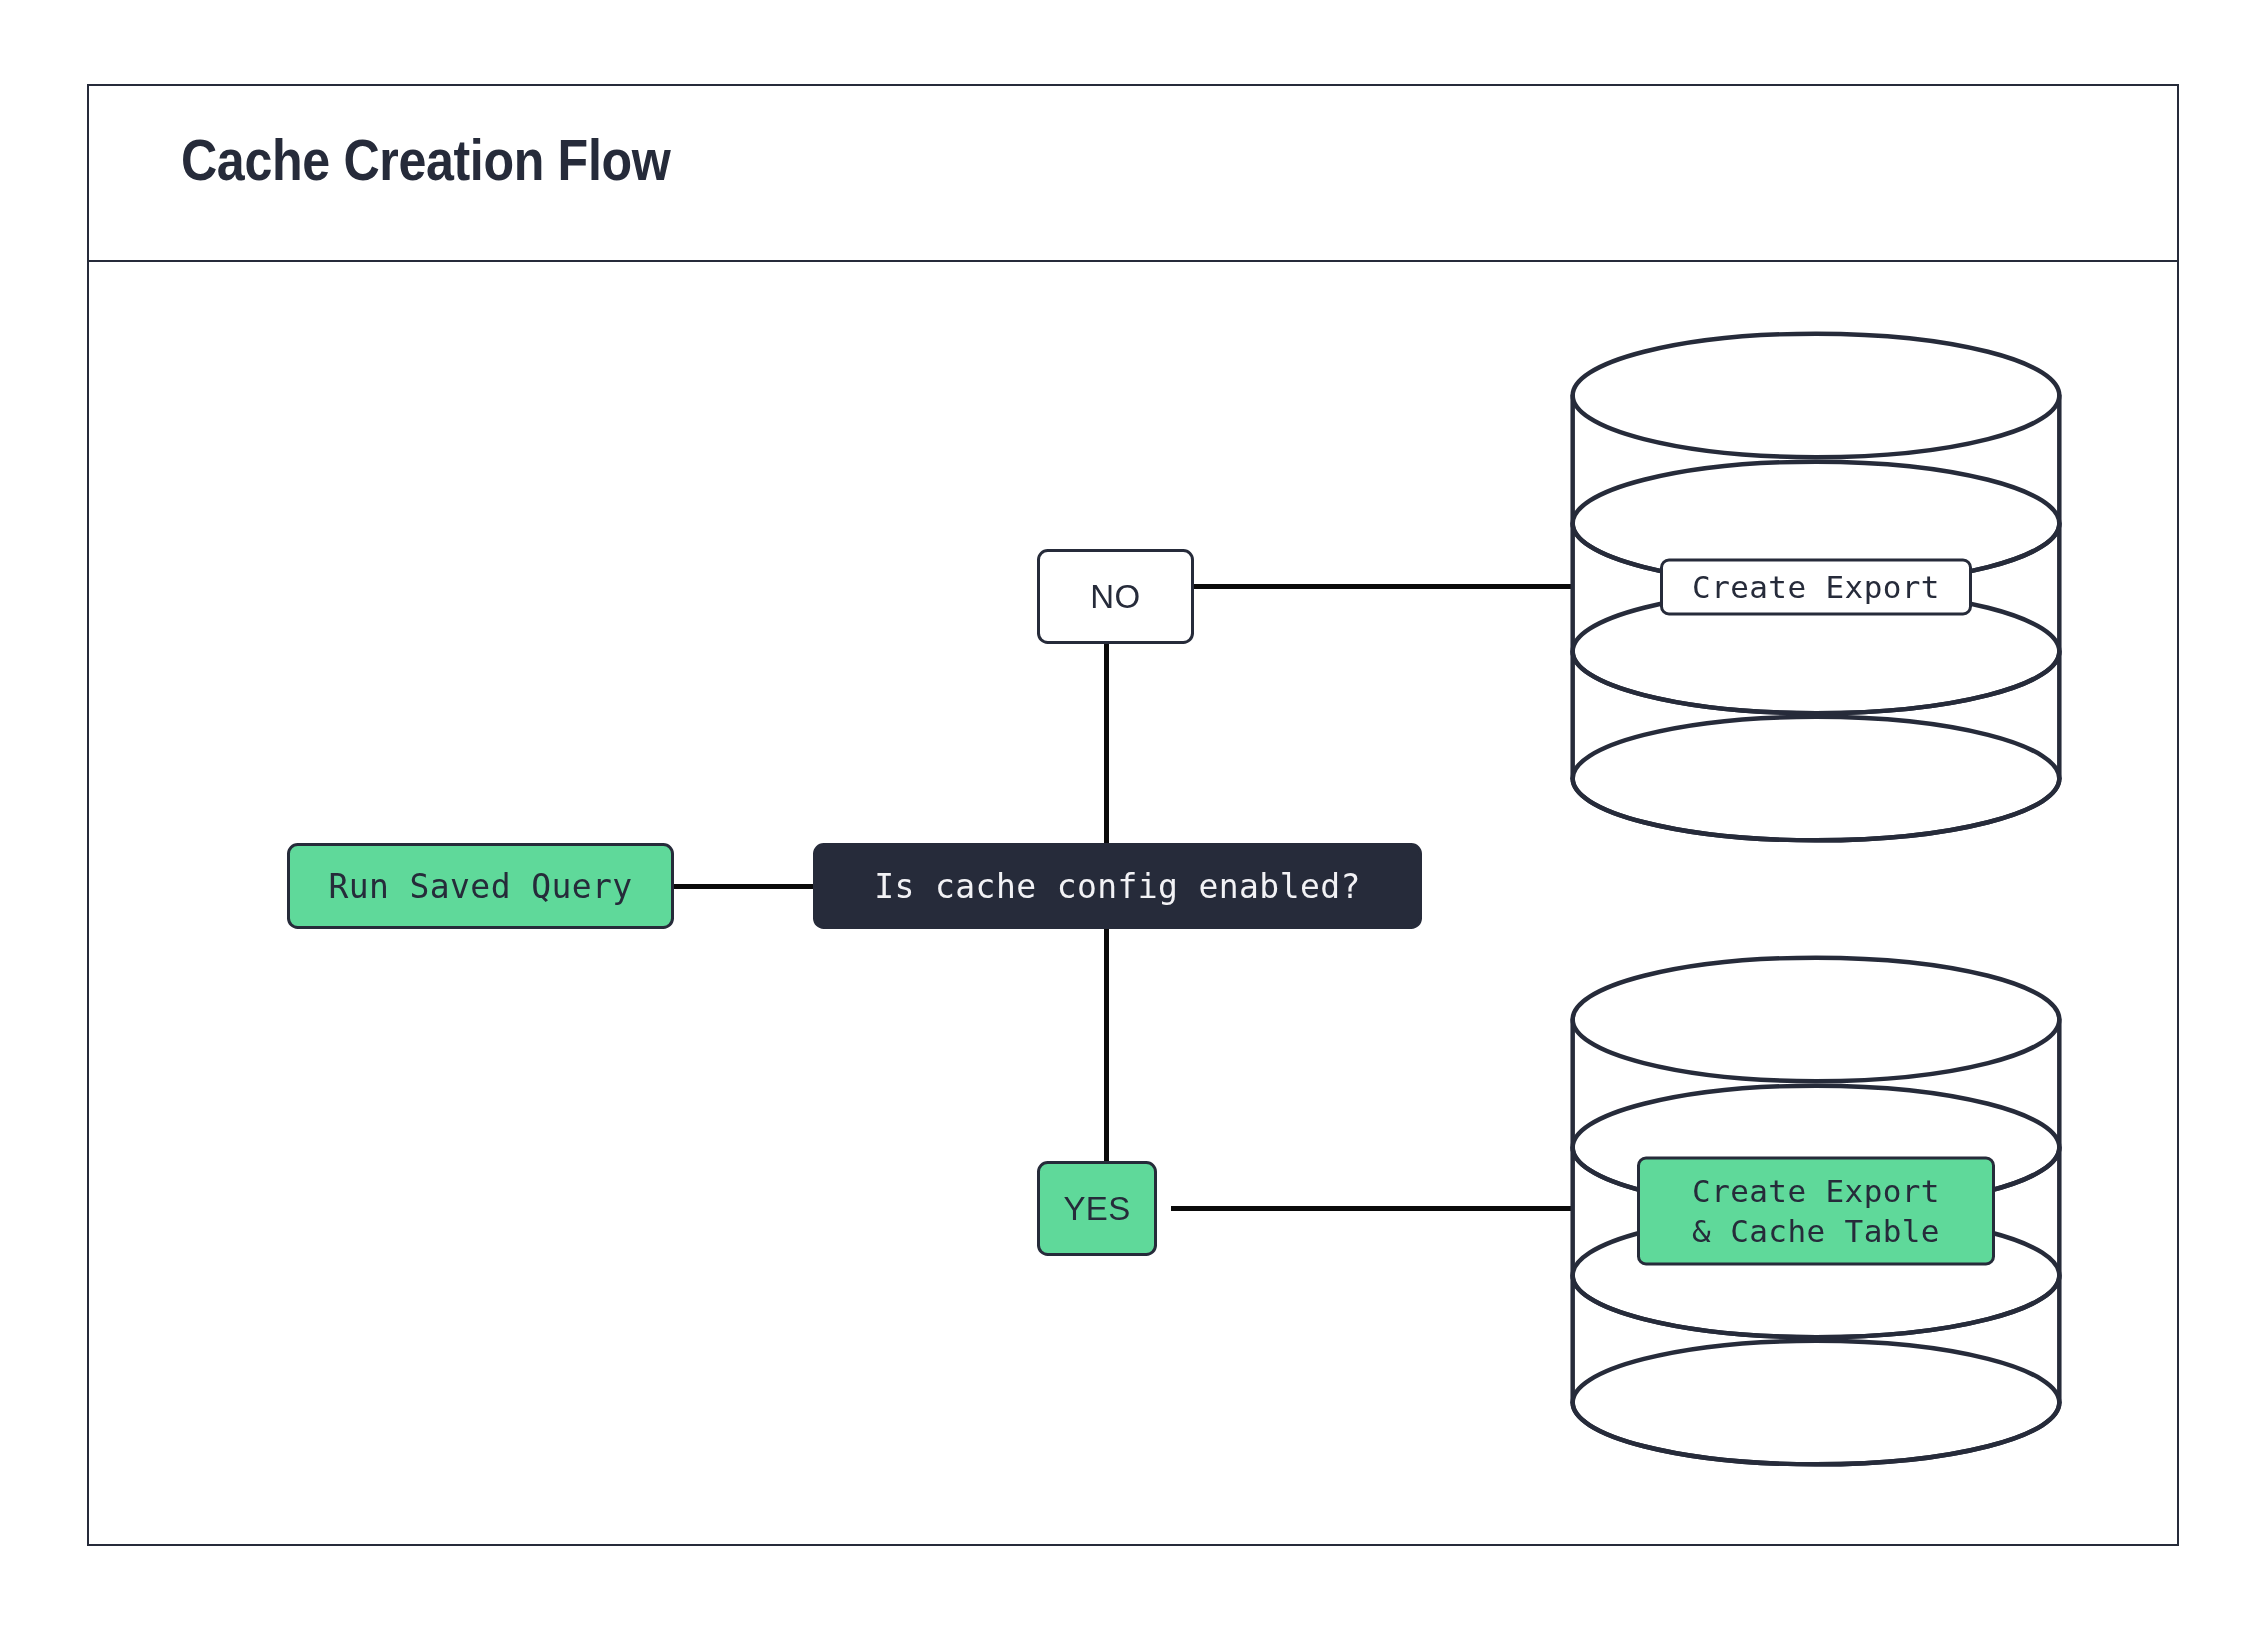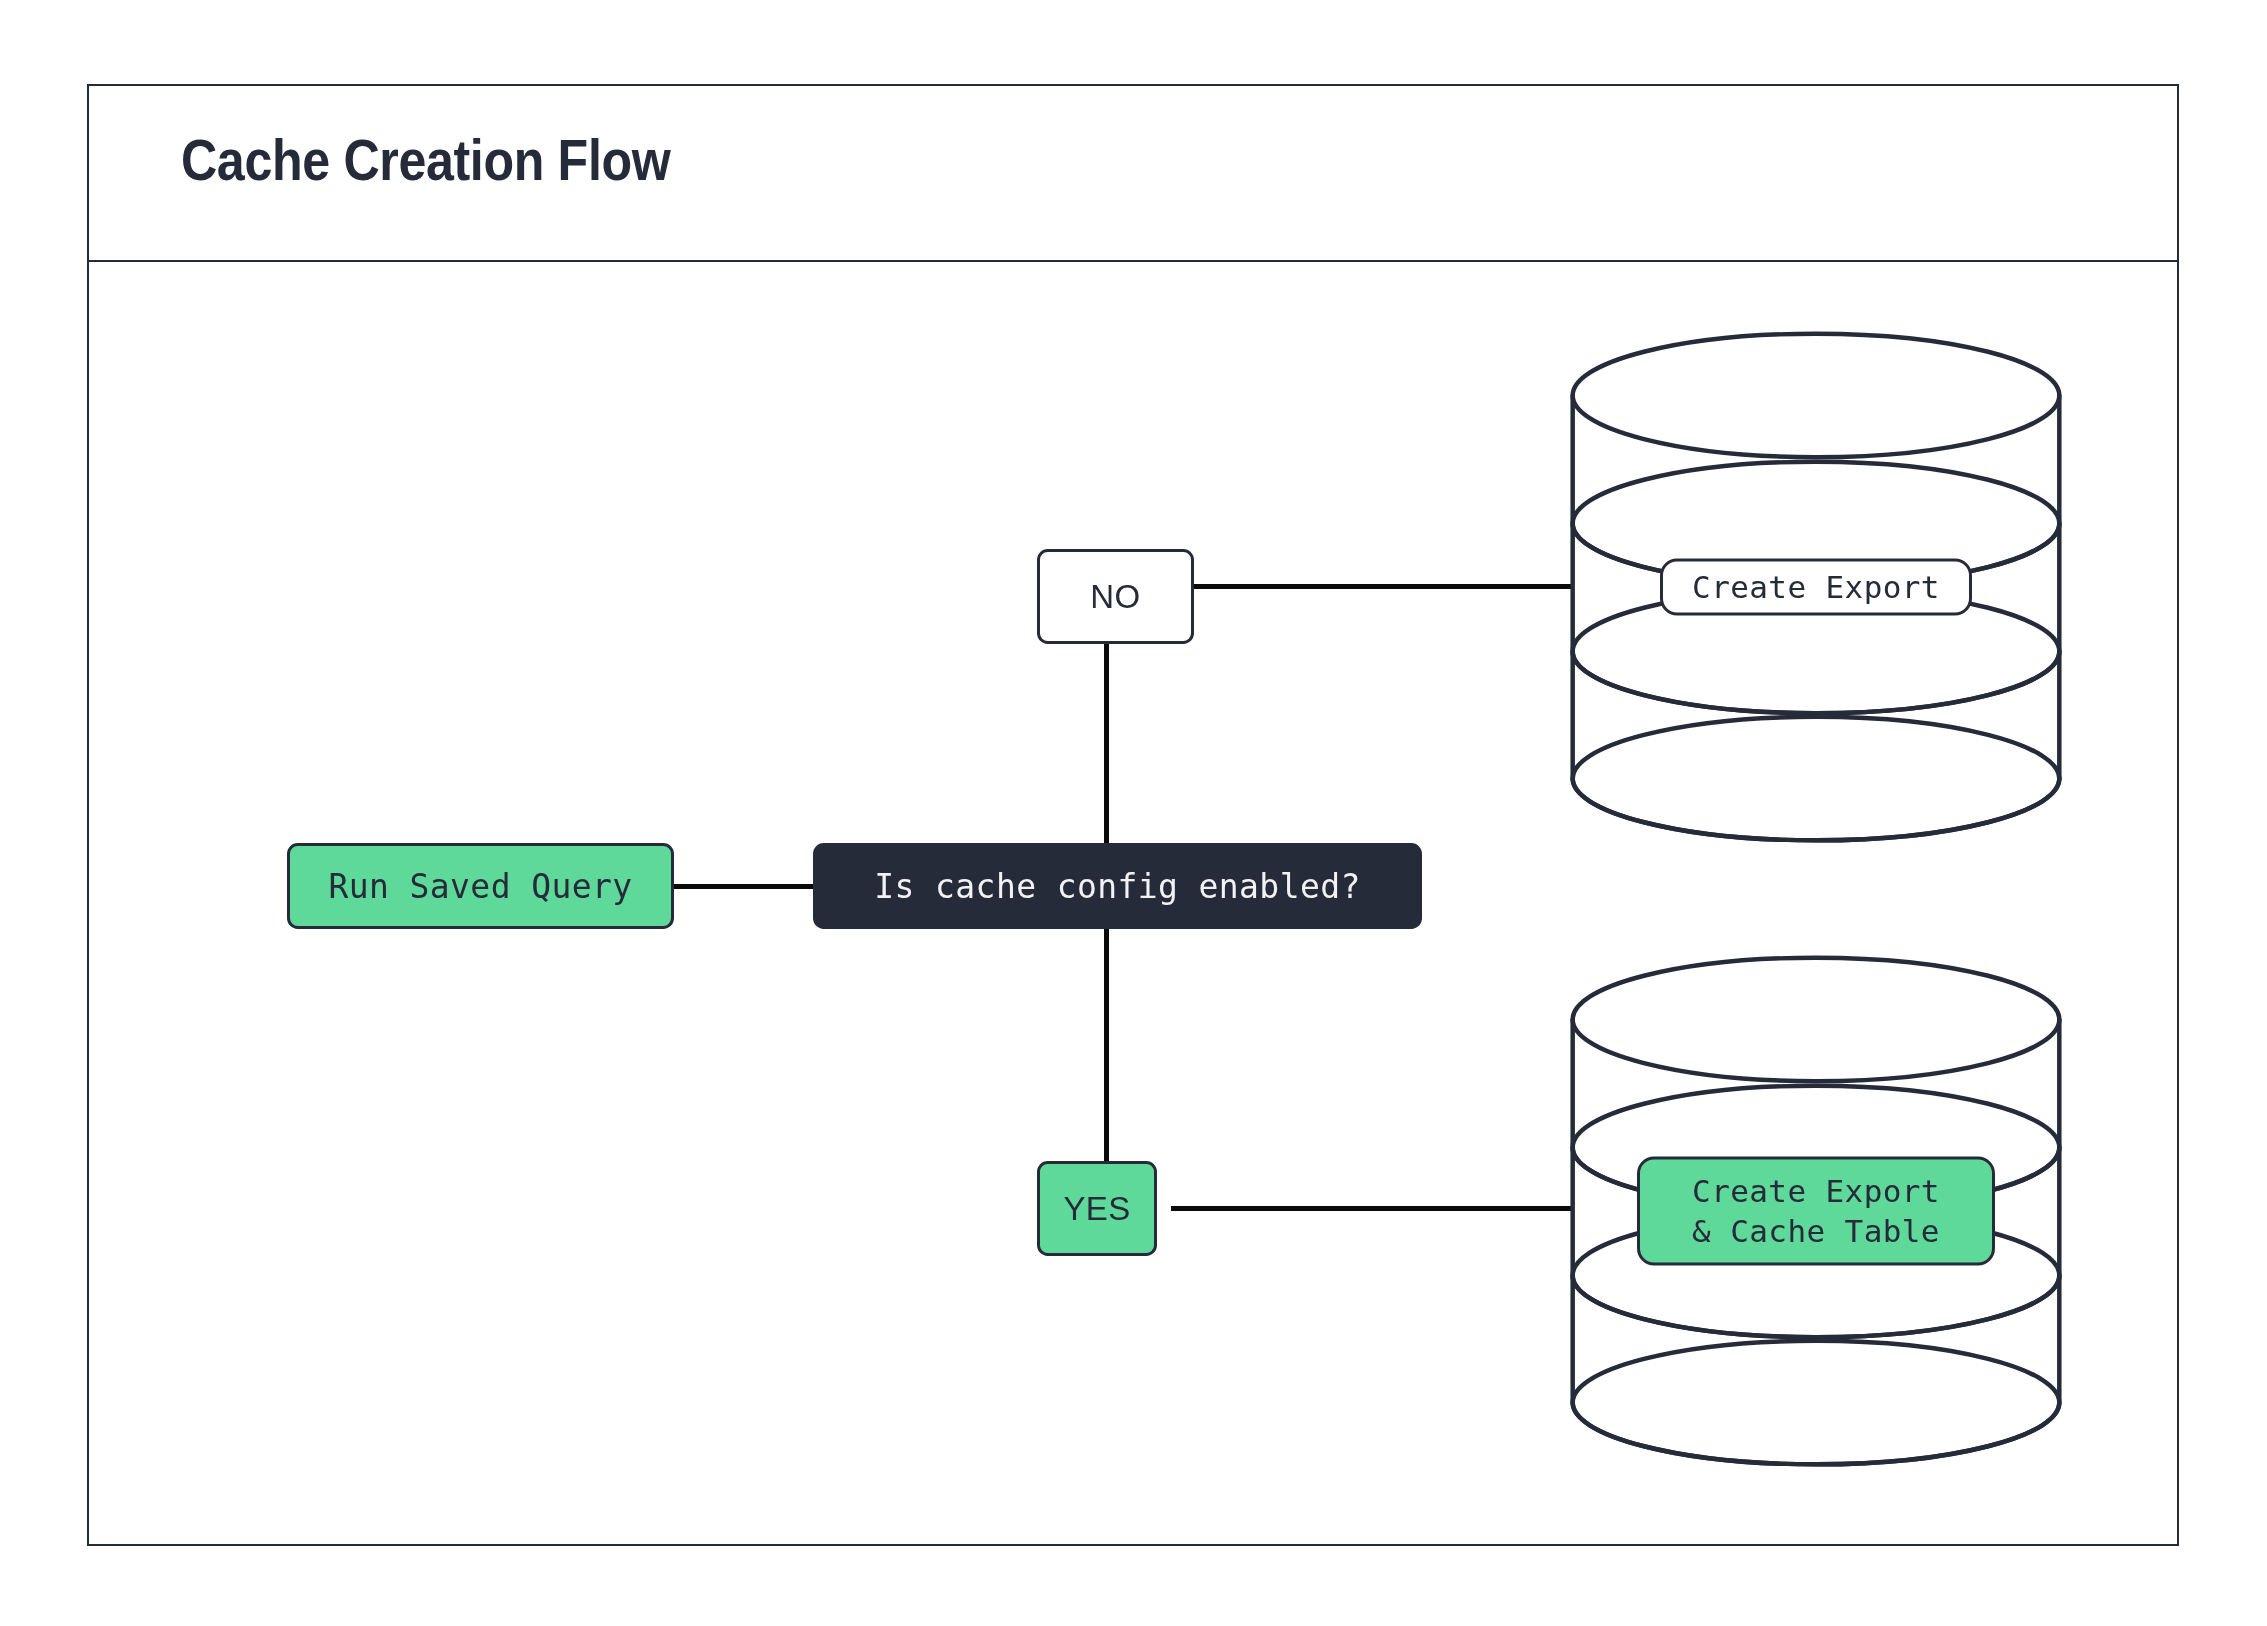--- a/index.html
+++ b/index.html
@@ -152,21 +152,21 @@
     overflow: visible;
   }
 
   #cylinder-top    { left: 1481px; top: 69px; }
   #cylinder-bottom { left: 1481px; top: 693px; }
 
   .cyl-label {
     position: absolute;
     box-sizing: border-box;
     border: 3.6px solid #262b3a;
-    border-radius: 17px;
+    border-radius: 9px;
     background: #ffffff;
     color: #262b3a;
     font-family: "DejaVu Sans Mono", "Liberation Mono", monospace;
     font-size: 31px;
     line-height: 1.26;
     letter-spacing: 0.4px;
     display: flex;
     flex-direction: column;
     align-items: center;
     justify-content: center;

